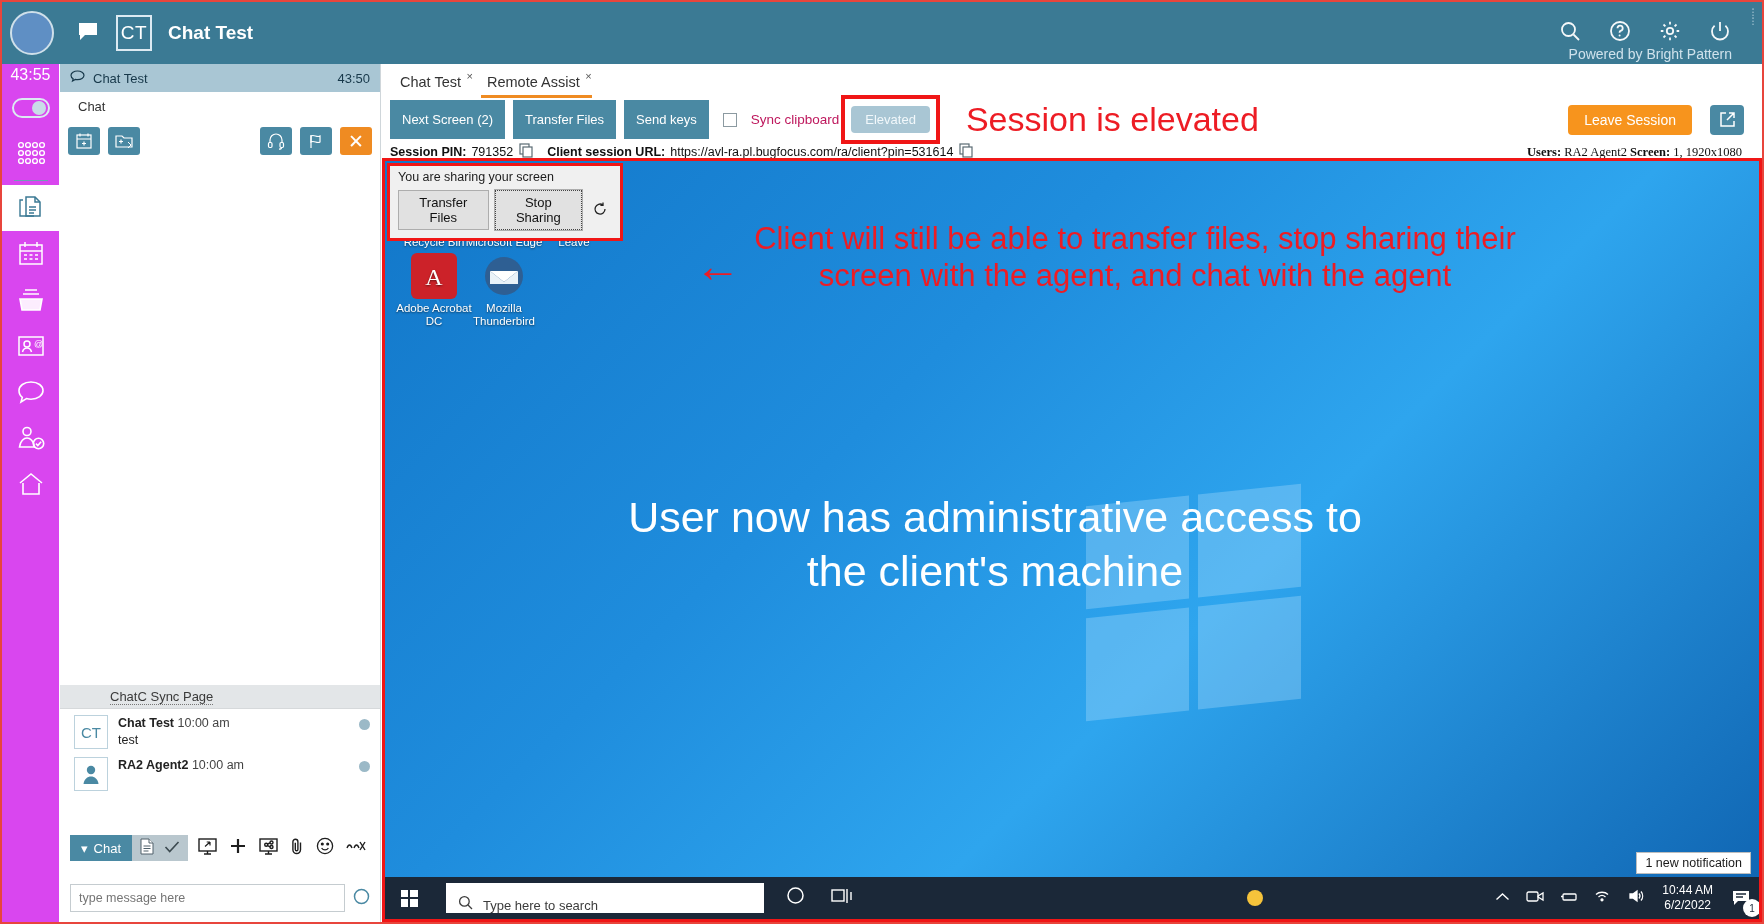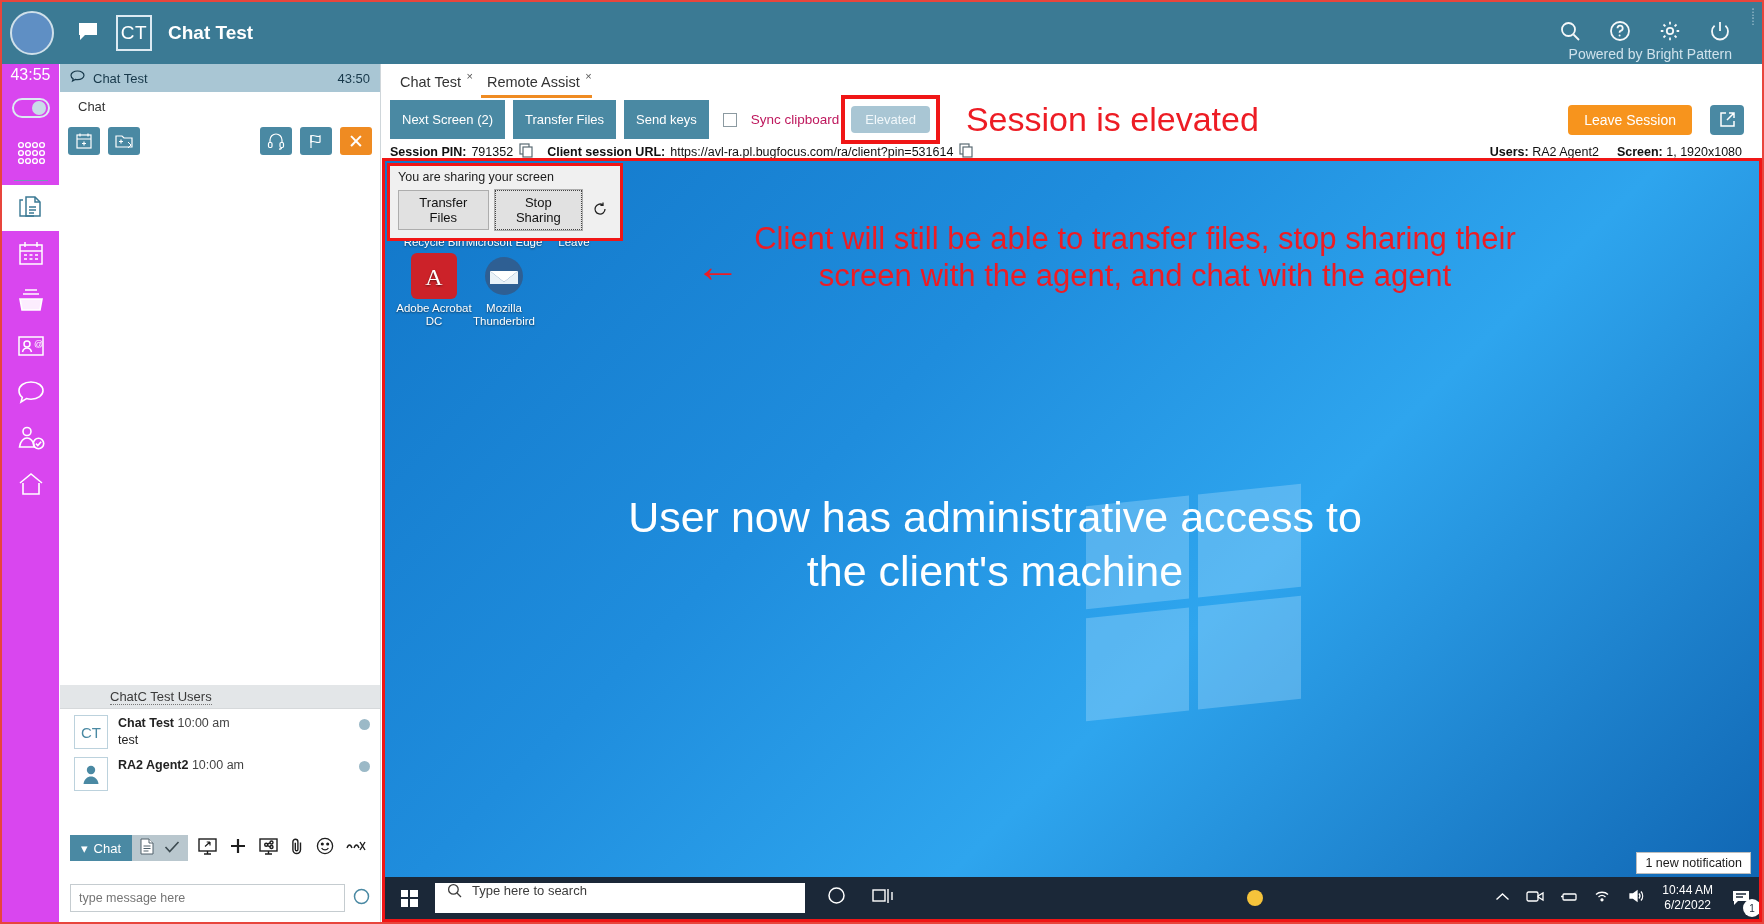--- a/index.html
+++ b/index.html
@@ -188,21 +188,21 @@
     margin-left: 10px; margin-right: 10px; background: #4a89a3; color: #fff;
     border: none; border-radius: 4px; width: 34px; height: 30px;
     display: flex; align-items: center; justify-content: center; cursor: pointer;
   }
   .infoline {
     display: flex; align-items: center; font-size: 12.5px;
     color: #111; padding: 2px 10px 4px 8px;
   }
   .infoline b { font-weight: bold; }
   .ic-copy { display: inline-block; margin: 0 14px 0 6px; color: #5a6b73; cursor: pointer; }
-  .infoline .right { margin-left: auto; display: flex; gap: 18px; padding-right: 10px; }
+  .infoline .right { margin-left: auto; display: flex; gap: 3px; padding-right: 10px; font-family: Liberation Serif, serif; }
 
   
   .screen {
     position: absolute; left: 0; right: 0; top: 94px; bottom: 0;
     border: 3px solid #f01616; overflow: hidden;
     background: linear-gradient(135deg,#1277c9 0%, #1f8ddd 35%, #2ea5ee 60%, #0f63b0 100%);
   }
   .win-logo {
     position: absolute; left: 51%; top: 44%; width: 215px; height: 215px;
     display: grid; grid-template-columns: 1fr 1fr; grid-template-rows: 1fr 1fr;
@@ -255,23 +255,23 @@
   .tb-start {
     width: 48px; height: 42px; background: #1b2838;
     display: flex; align-items: center; justify-content: center;
   }
   .tb-start .sq {
     width: 17px; height: 17px; display: grid;
     grid-template-columns: 1fr 1fr; grid-template-rows: 1fr 1fr; gap: 2px;
   }
   .tb-start .sq i { background: #fff; display: block; }
   .tb-search {
-    width: 370px; height: 30px; background: #fff; display: flex;
-    align-items: flex-start; gap: 10px; padding-left: 12px;
-    font-size: 13px; color: #3c3c3c; margin-left: 2px;
+    width: 318px; height: 30px; background: #fff; display: flex;
+    align-items: flex-end; gap: 10px; padding-left: 12px;
+    font-size: 13px; color: #3c3c3c; margin-left: 13px;
   }
   .tb-icons { display: flex; align-items: center; gap: 26px; margin-left: 22px; color: #fff; font-size: 17px; }
   .tray { margin-left: auto; display: flex; align-items: center; gap: 16px; color: #fff; padding-right: 4px; }
   .tray .dot { width: 16px; height: 16px; border-radius: 50%; background: #f5c33b; }
   .tray .clock { font-size: 12px; line-height: 1.25; text-align: center; }
   .notif-tip {
     position: absolute; right: 8px; bottom: 45px; background: #fff;
     border: 1px solid #bdbdbd; font-size: 12.5px; color: #1a1a1a;
     padding: 3px 8px;
   }
@@ -456,21 +456,21 @@
             <path d="M4 16V3"></path>
             <path d="M4 4c3-2 6 2 9 0v6c-3 2-6-2-9 0z"></path>
           </svg>
       </button>
       <button class="sqbtn orange">✕</button>
     </div>
 
     <div class="cp-body">
       <div style="height:523px"></div>
       <div class="cp-pagehdr">
-        <span>ChatC Test Users</span>
+        <span>ChatC Sync Page</span>
       </div>
 
       <div class="msg">
         <div class="msg-av">CT</div>
         <div class="msg-body">
           <div><span class="who">Chat Test</span>
           <span class="tm">10:00 am</span></div>
           <div>test</div>
         </div>
         <div class="msg-dot"></div>

